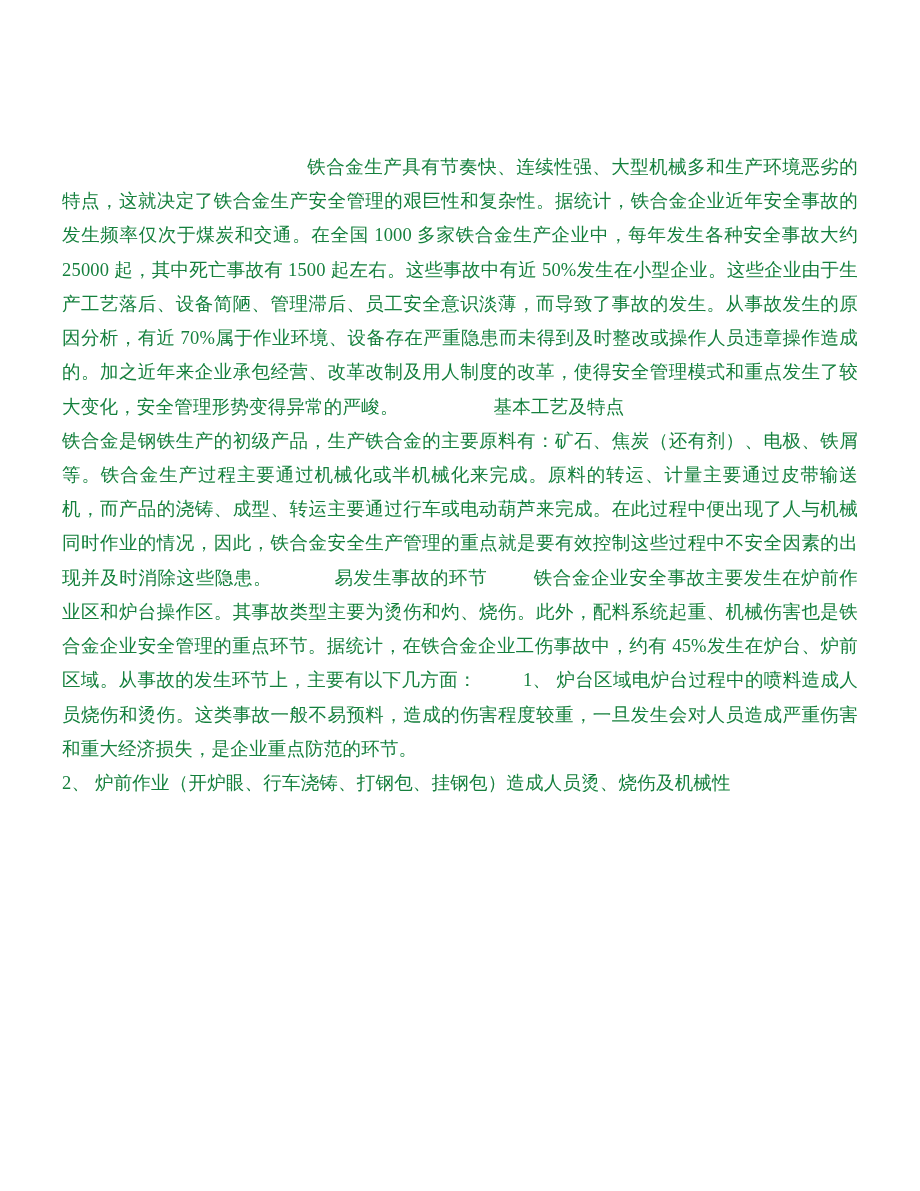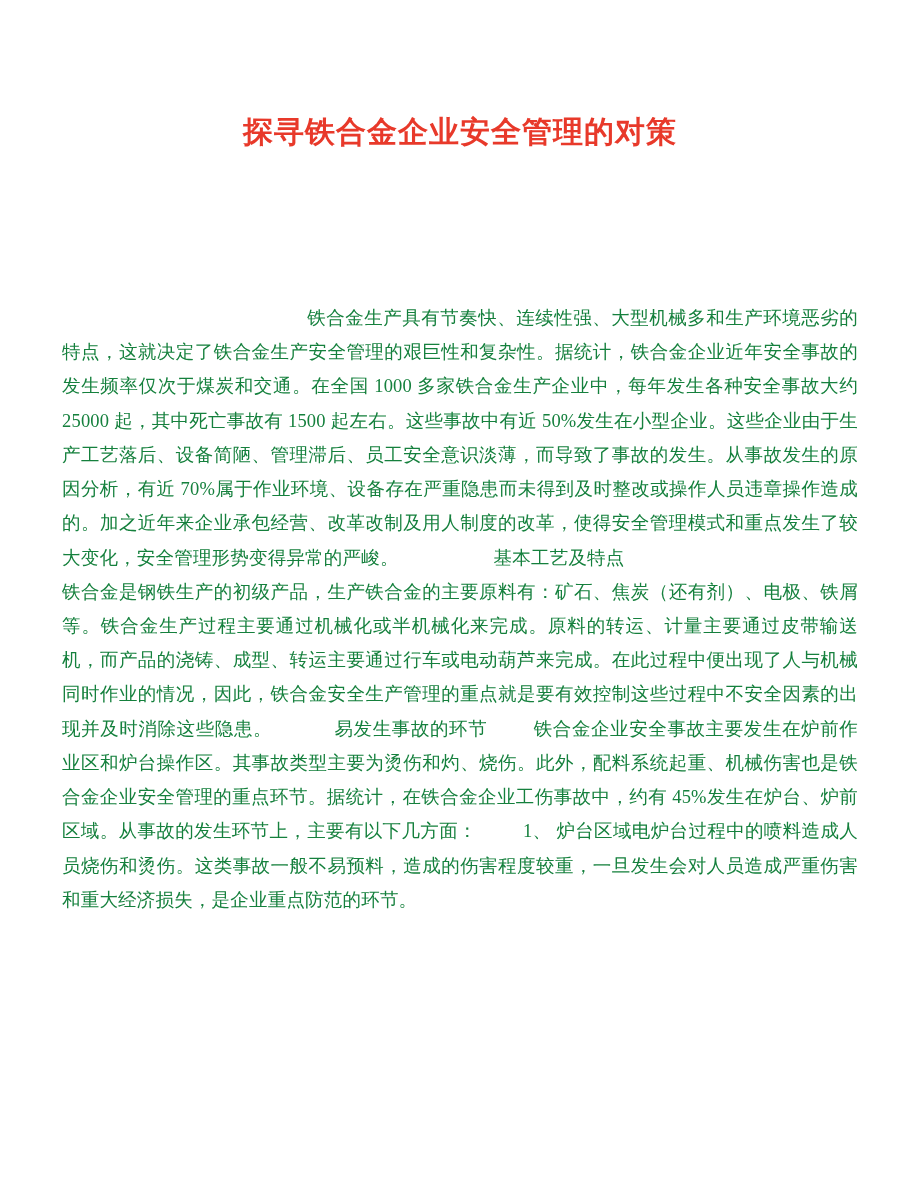--- a/index.html
+++ b/index.html
@@ -61,24 +61,24 @@
   .gap-tiny {
     display: inline-block;
     width: 46px;
   }
 </style>
 </head>
 <body>
 
 <div class="page">
 
-  <h1 class="doc-title">探寻铁合金企业安全管理的对策</h1>
 
   <div class="spacer"></div>
 
   <div class="body-text">
     <p><span class="indent-lead"></span><span>铁合金生产具有节奏快、连续性强、大型机械多和生产环境恶劣的特点，这就决定了铁合金生产安全管理的艰巨性和复杂性。据统计，铁合金企业近年安全事故的发生频率仅次于煤炭和交通。在全国 1000 多家铁合金生产企业中，每年发生各种安全事故大约 25000 起，其中死亡事故有 1500 起左右。这些事故中有近 50%发生在小型企业。这些企业由于生产工艺落后、设备简陋、管理滞后、员工安全意识淡薄，而导致了事故的发生。从事故发生的原因分析，有近 70%属于作业环境、设备存在严重隐患而未得到及时整改或操作人员违章操作造成的。加之近年来企业承包经营、改革改制及用人制度的改革，使得安全管理模式和重点发生了较大变化，安全管理形势变得异常的严峻。</span><span class="gap-mid"></span><span>基本工艺及特点</span></p>
 
     <p><span>铁合金是钢铁生产的初级产品，生产铁合金的主要原料有：矿石、焦炭（还有剂）、电极、铁屑等。铁合金生产过程主要通过机械化或半机械化来完成。原料的转运、计量主要通过皮带输送机，而产品的浇铸、成型、转运主要通过行车或电动葫芦来完成。在此过程中便出现了人与机械同时作业的情况，因此，铁合金安全生产管理的重点就是要有效控制这些过程中不安全因素的出现并及时消除这些隐患。</span><span class="gap-small"></span><span>易发生事故的环节</span><span class="gap-tiny"></span><span>铁合金企业安全事故主要发生在炉前作业区和炉台操作区。其事故类型主要为烫伤和灼、烧伤。此外，配料系统起重、机械伤害也是铁合金企业安全管理的重点环节。据统计，在铁合金企业工伤事故中，约有 45%发生在炉台、炉前区域。从事故的发生环节上，主要有以下几方面：</span><span class="gap-tiny"></span><span>1、 炉台区域电炉台过程中的喷料造成人员烧伤和烫伤。这类事故一般不易预料，造成的伤害程度较重，一旦发生会对人员造成严重伤害和重大经济损失，是企业重点防范的环节。</span></p>
 
+    <p><span>2、 炉前作业（开炉眼、行车浇铸、打钢包、挂钢包）造成人员烫、烧伤及机械性</span></p>
   </div>
 
 </div>
 
 </body></html>

